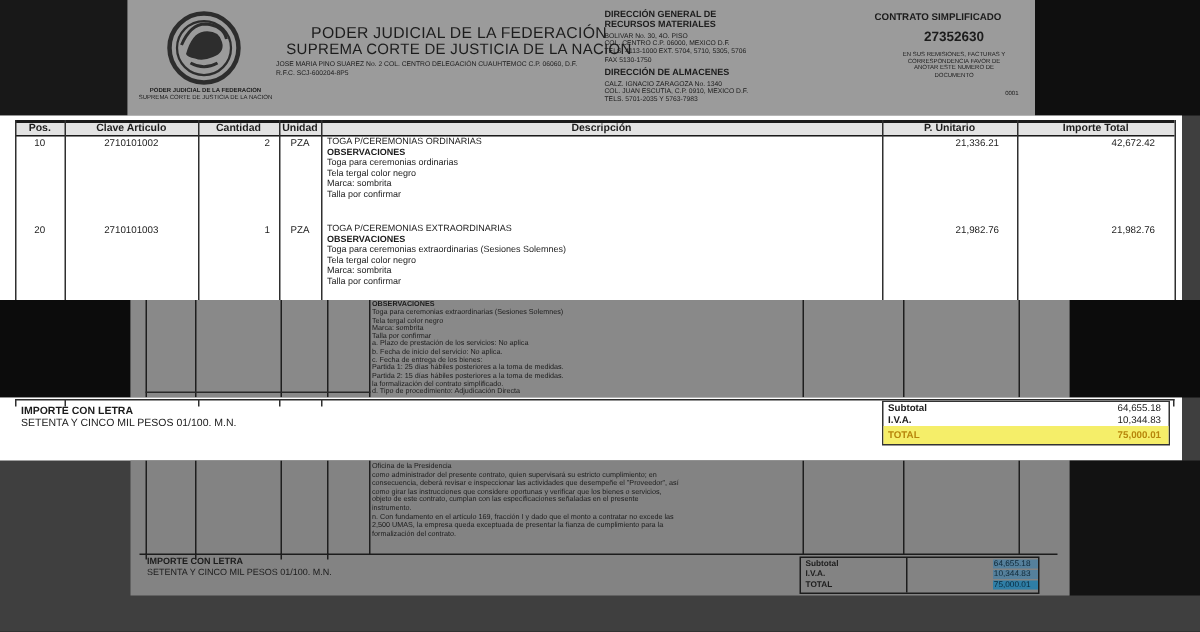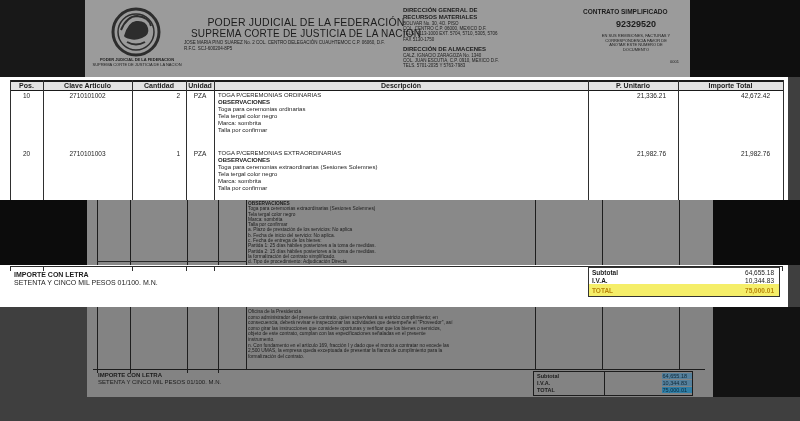--- a/index.html
+++ b/index.html
@@ -73,21 +73,21 @@
       <div class="t45">TELS. 4113-1000 EXT. 5704, 5710, 5305, 5706</div>
       <div class="t45">FAX 5130-1750</div>
       <div class="t6 b" style="margin-top:4px;">DIRECCIÓN DE ALMACENES</div>
       <div class="t45">CALZ. IGNACIO ZARAGOZA No. 1340</div>
       <div class="t45">COL. JUAN ESCUTIA, C.P. 0910, MEXICO D.F.</div>
       <div class="t45">TELS. 5701-2035 Y 5763-7983</div>
     </div>
 
     <div class="abs" style="left:498px;top:8px;width:106px;">
       <div class="t65 b">CONTRATO SIMPLIFICADO</div>
-      <div class="ctr b" style="font-size:9px;line-height:10px;margin-top:4px;">92329520</div>
+      <div class="ctr b" style="font-size:9px;line-height:10px;margin-top:4px;">27352630</div>
       <div class="t4 ctr" style="margin-top:5px;">EN SUS REMISIONES, FACTURAS Y</div>
       <div class="t4 ctr">CORRESPONDENCIA FAVOR DE</div>
       <div class="t4 ctr">ANOTAR ESTE NUMERO DE</div>
       <div class="t4 ctr">DOCUMENTO</div>
       <div class="t4 rgt" style="margin-top:8px;padding-right:10px;">0001</div>
     </div>
   </div>
 
   <div class="white-band" style="left:0;top:77px;width:788px;height:123px;overflow:hidden;">
     <div class="tblhead"></div>

